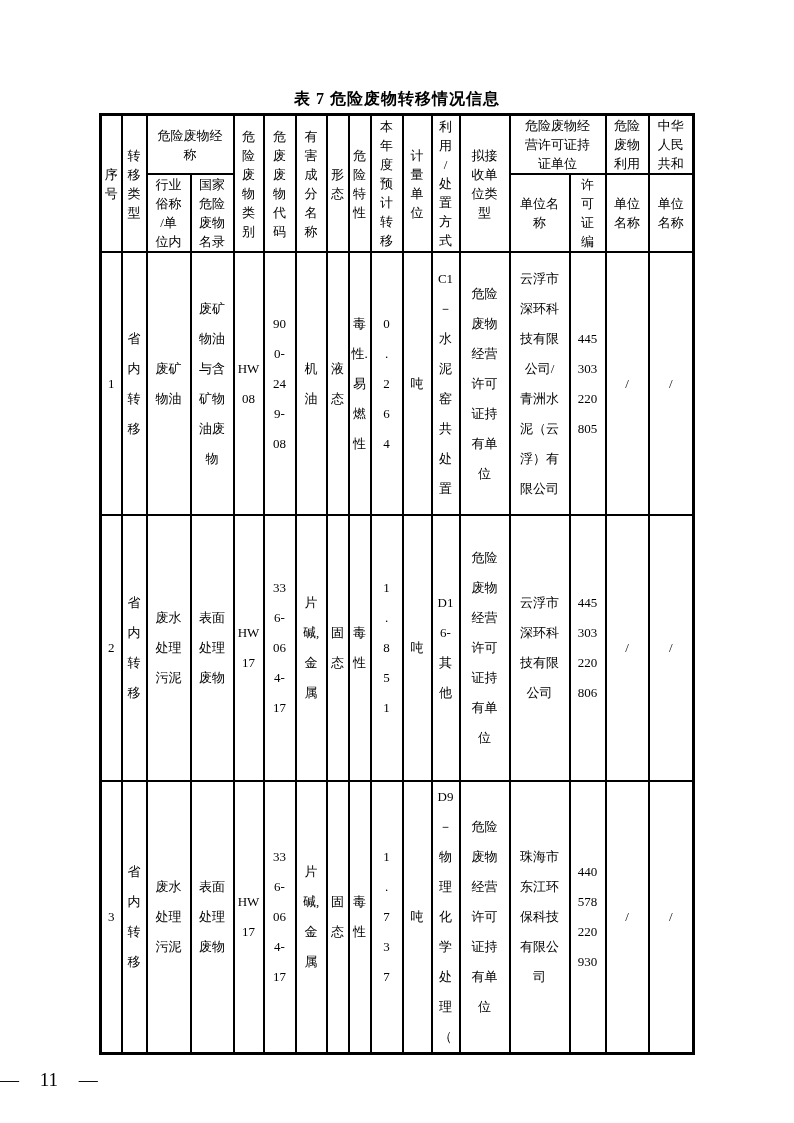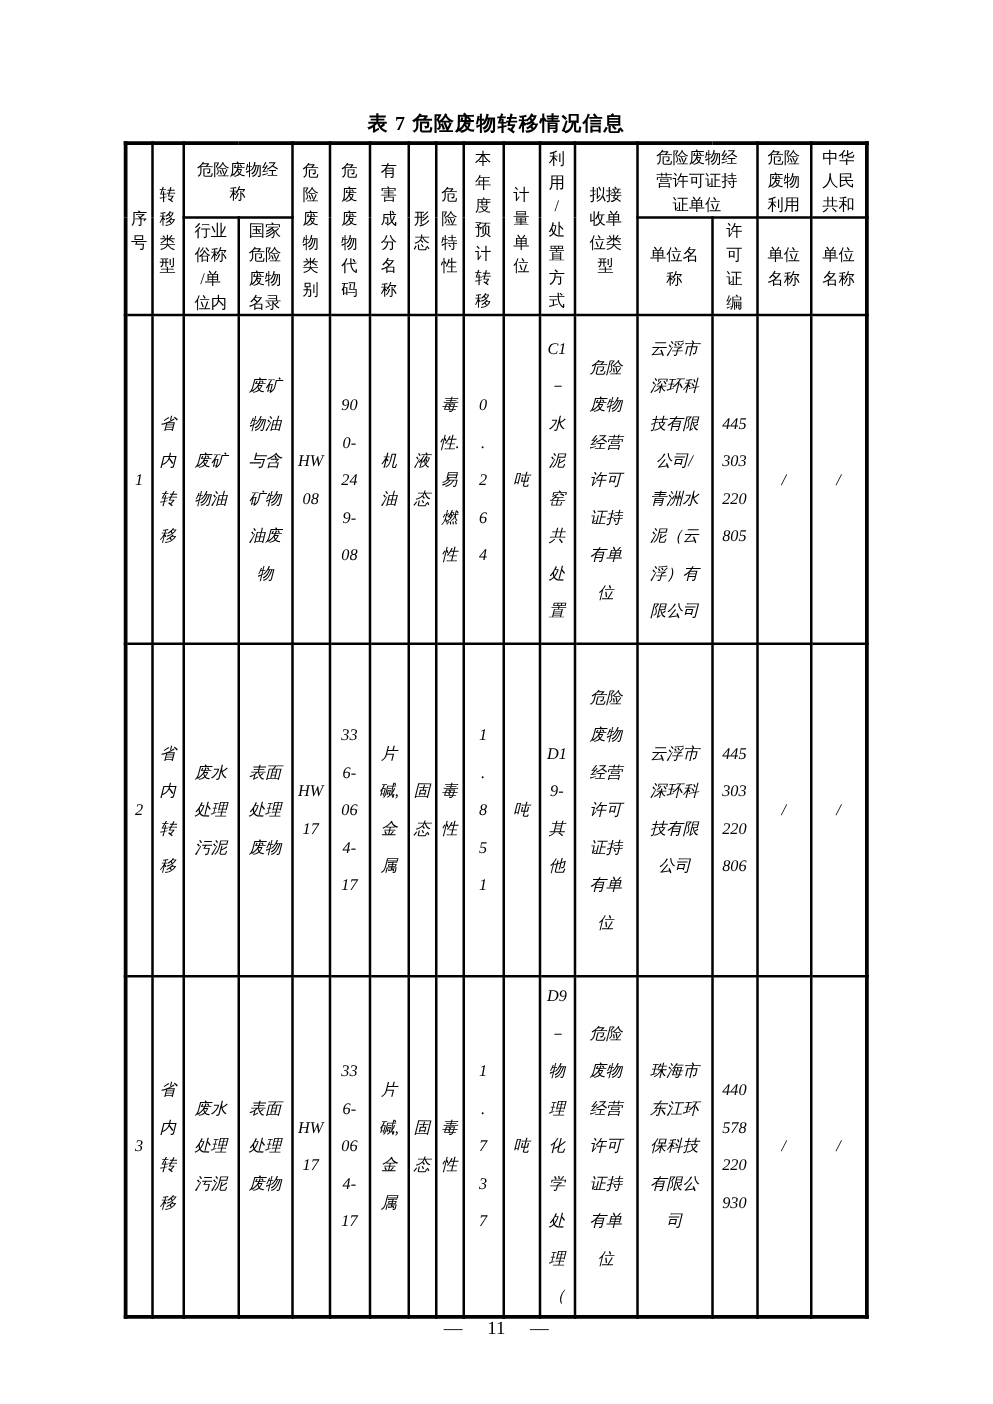--- a/index.html
+++ b/index.html
@@ -28,29 +28,30 @@
     border: 2px solid #000;
     text-align: center;
     vertical-align: middle;
     white-space: pre-line;
     overflow: hidden;
     font-size: 13px;
     padding: 0;
   }
   td.hdr { line-height: 19px; }
   td.hdr-left { text-align: left; padding-left: 4px; }
-  td.cell { line-height: 30px; font-style: italic; }
+  td.cell { line-height: 30px; }
   tr.hrow1 { height: 57px; }
   tr.hrow2 { height: 73px; }
   tr.drow1 { height: 263px; }
   tr.drow2 { height: 266px; }
   tr.drow3 { height: 265px; }
   .page-footer {
-    text-align: center;
-    font-size: 15px;
+    margin-top: 14px;
+    text-align: left;
+    font-size: 19px;
     word-spacing: 16px;
   }
 </style>
 </head>
 <body>
 
 <div class="doc-title">表 7 危险废物转移情况信息</div>
 
 <table class="report">
   <colgroup>
@@ -253,21 +254,21 @@
 态</td>
       <td class="cell">毒
 性</td>
       <td class="cell">1
 .
 8
 5
 1</td>
       <td class="cell">吨</td>
       <td class="cell">D1
-9-
+6-
 其
 他</td>
       <td class="cell">危险
 废物
 经营
 许可
 证持
 有单
 位</td>
       <td class="cell">云浮市

